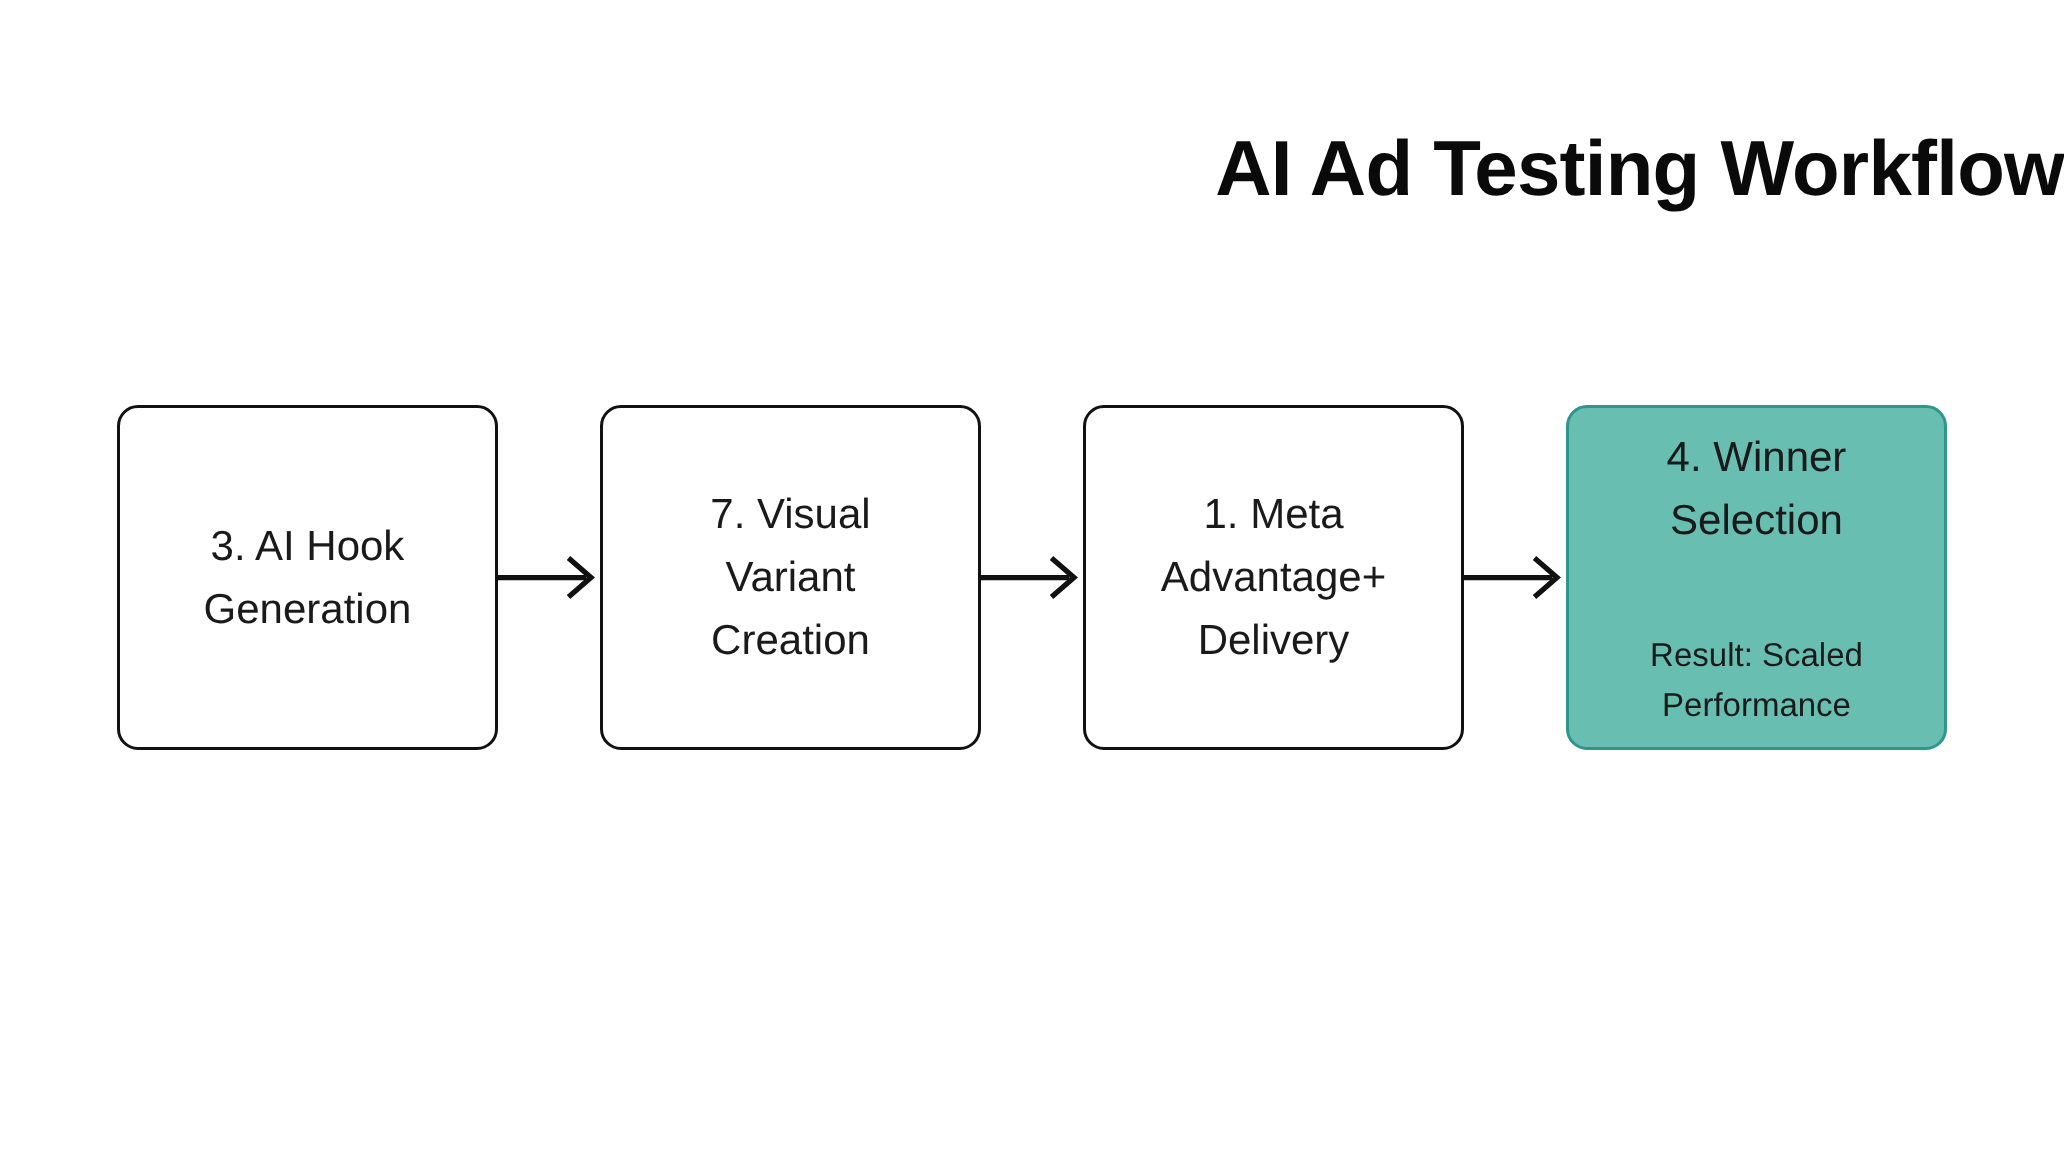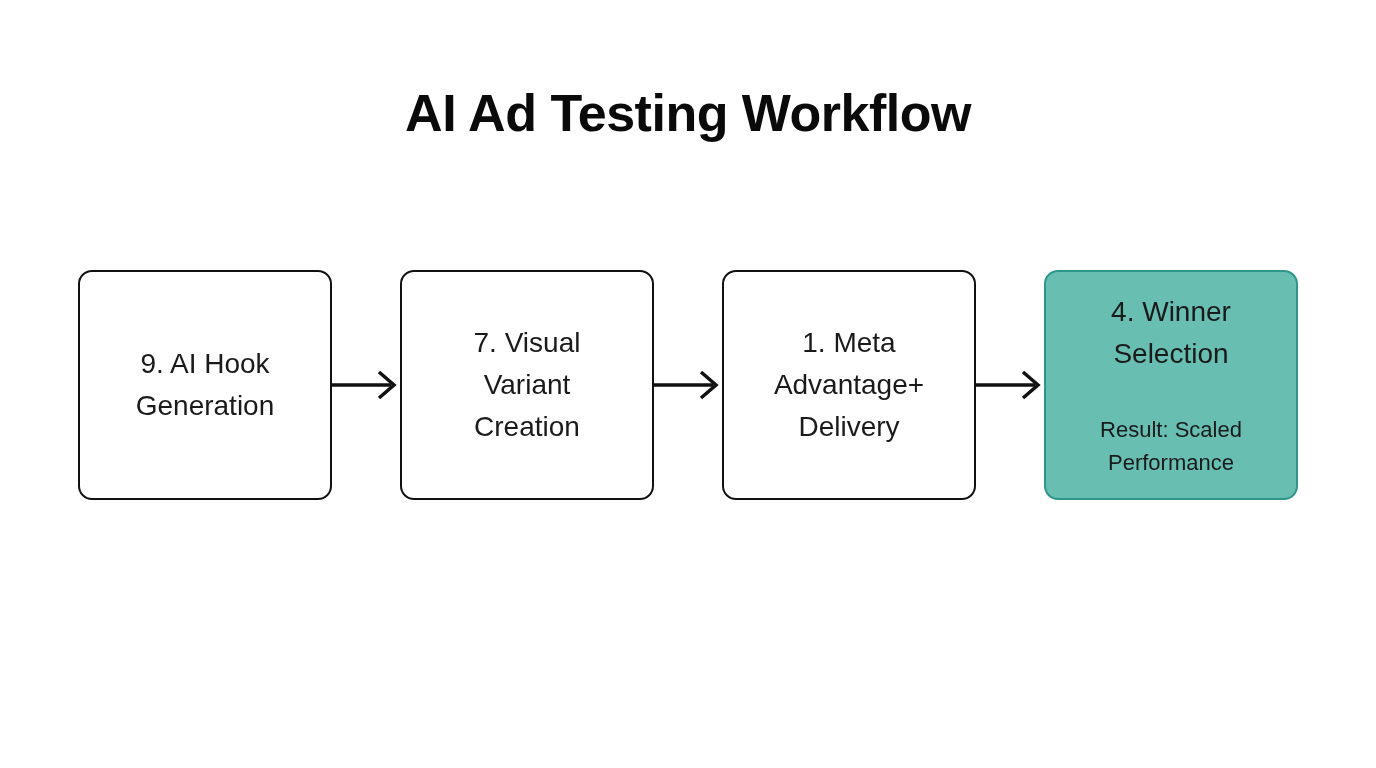--- a/index.html
+++ b/index.html
@@ -10,21 +10,21 @@
     font-family: "Liberation Sans", sans-serif;
     overflow: hidden;
   }
   .canvas {
     position: relative;
     width: 1376px;
     height: 768px;
   }
   .title {
     margin-top: 84px;
-    text-align: center;
+    text-align: right;
     font-size: 52px;
     font-weight: 700;
     letter-spacing: -0.5px;
     color: #0a0a0a;
     line-height: 1.15;
   }
   .flow-row {
     margin-top: 126px;
     display: flex;
     align-items: center;
@@ -39,20 +39,21 @@
     border-radius: 14px;
     display: flex;
     flex-direction: column;
     align-items: center;
     justify-content: center;
     padding: 12px 16px;
   }
   .box.highlight {
     background: var(--highlight-fill, #67beb1);
     border-color: var(--highlight-border, #2e968a);
+    justify-content: space-between;
   }
   .box-label {
     font-size: 28px;
     font-weight: 400;
     line-height: 42px;
     color: var(--text, #1a1a1a);
     text-align: center;
     white-space: pre-line;
   }
   .box-sublabel {
@@ -74,21 +75,21 @@
 </head>
 <body>
 
 <div class="canvas">
 
   <h1 class="title">AI Ad Testing Workflow</h1>
 
   <div class="flow-row">
 
     <div class="box">
-      <div class="box-label">9. AI Hook
+      <div class="box-label">3. AI Hook
 Generation</div>
     </div>
 
     <svg class="arrow" viewBox="0 0 68 44" xmlns="http://www.w3.org/2000/svg">
       <line x1="0" y1="22" x2="59" y2="22" stroke="#111111" stroke-width="3.5"></line>
       <polyline points="47,9 62,22 47,35" fill="none" stroke="#111111" stroke-width="3.5" stroke-linejoin="miter"></polyline>
     </svg>
 
     <div class="box">
       <div class="box-label">7. Visual

